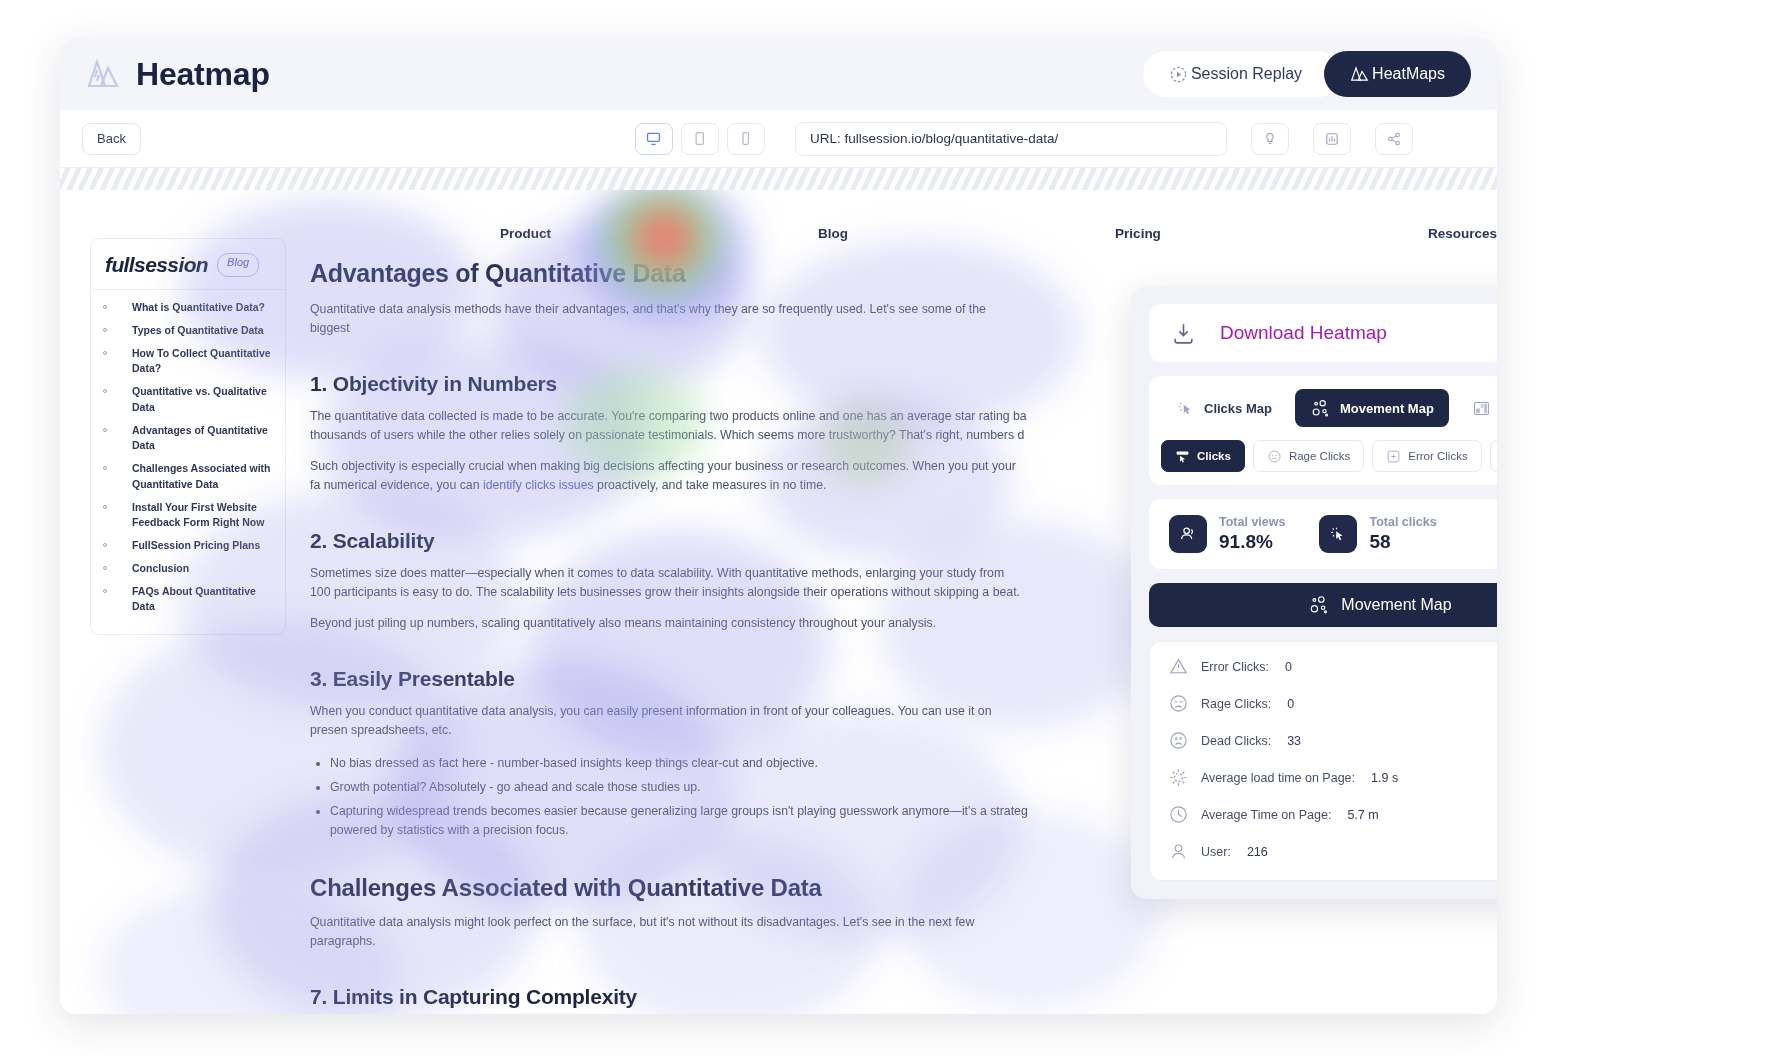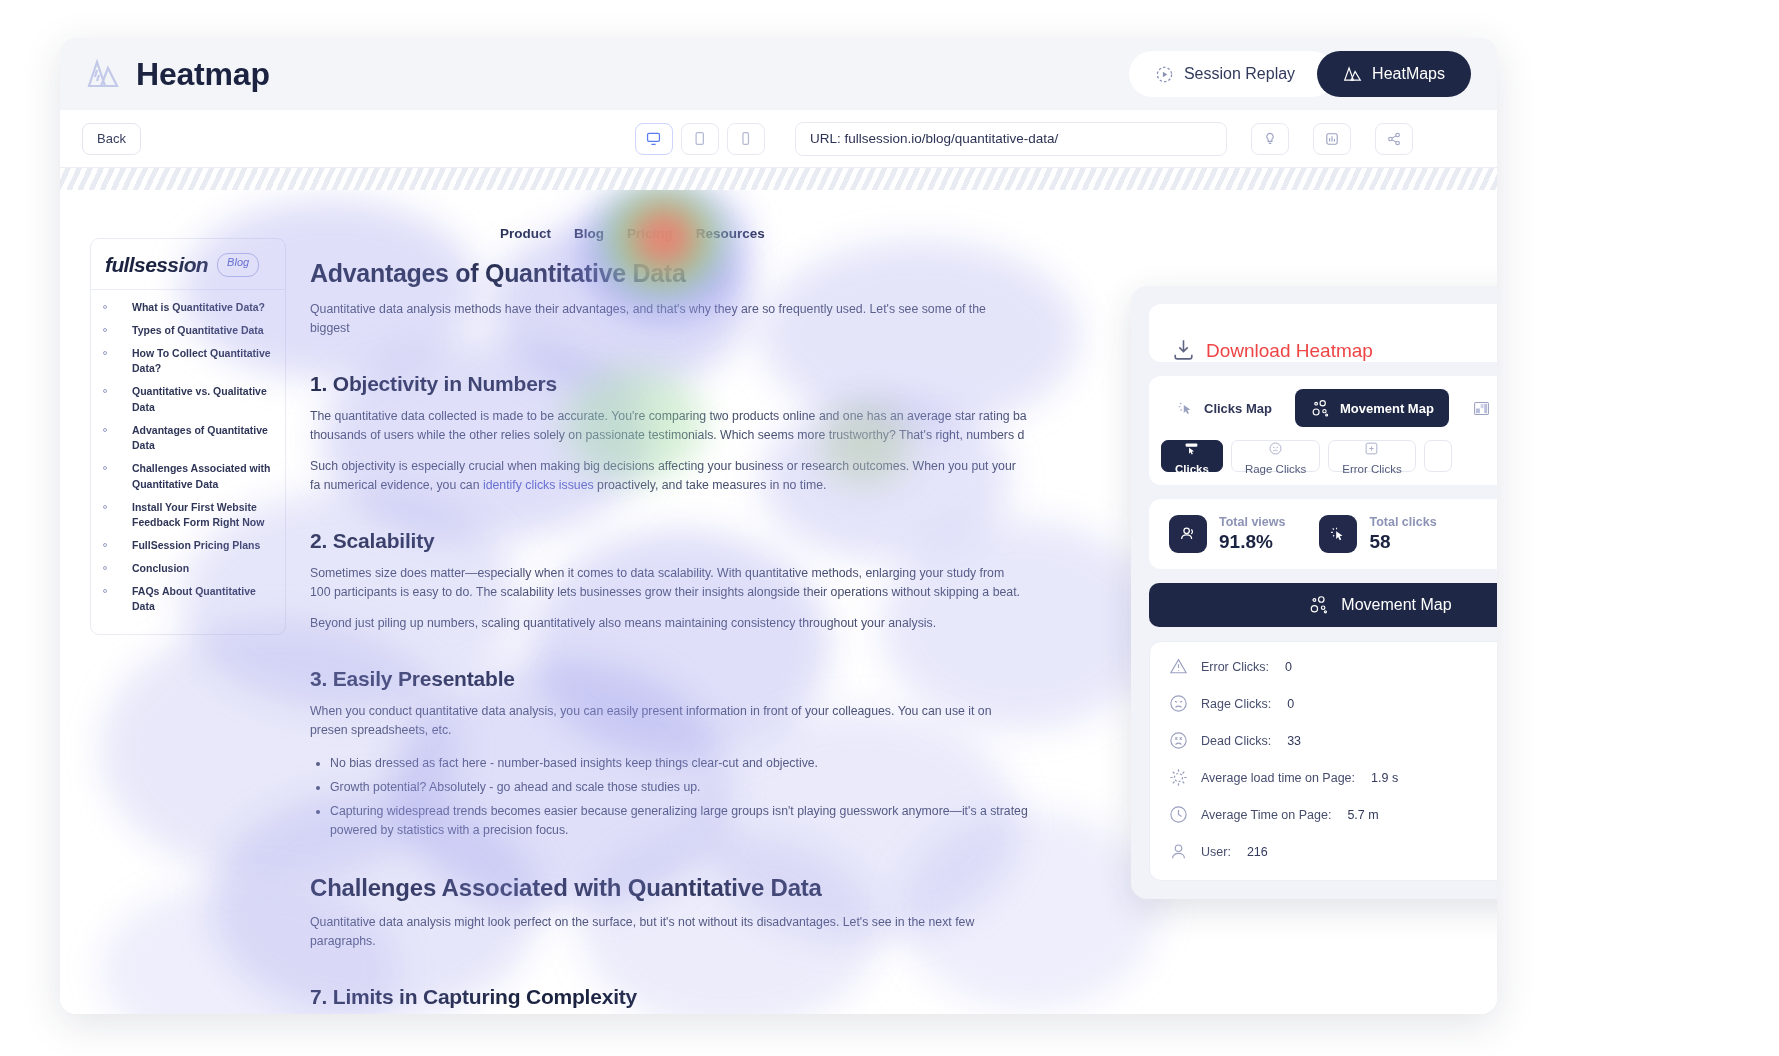--- a/index.html
+++ b/index.html
@@ -28,21 +28,21 @@
     display: flex; align-items: center;
     padding: 0 26px;
   }
   .logo-ico { width: 36px; height: 32px; margin-right: 14px; flex: none; }
   .hdr-title {
     font-size: 32px; font-weight: bold; color: #1b2340;
     letter-spacing: -.2px;
   }
   .hdr-right { margin-left: auto; display: flex; align-items: center; gap: 0; }
   .seg {
-    display: flex; align-items: center; gap: 10px;
+    display: flex; align-items: center; gap: 3px;
     height: 46px; padding: 0 26px;
     border-radius: 23px;
     font-size: 16px;
   }
   .seg.light { background: #ffffff; color: #323a5c; margin-right: -18px; padding-right: 40px;}
   .seg.dark  { background: #1e2745; color: #ffffff; position: relative; z-index: 2;}
 
   
   .toolbar {
     height: 58px; background: #ffffff;
@@ -122,21 +122,21 @@
   .toc-item {
     display: flex; gap: 25px; align-items: flex-start;
     font-size: 10.5px; font-weight: bold; color: #2f3557;
     line-height: 1.5; margin-bottom: 7px;
   }
   .toc-dot { width: 4px; height: 4px; border: 1px solid #9aa0c4; border-radius: 50%; margin-top: 5px; flex: none; }
 
   
   .content { position: absolute; left: 250px; top: 36px; right: 0; }
   .nav {
-    display: flex; gap: 23px; justify-content: flex-start;
+    display: flex; gap: 46px; justify-content: space-between;
     padding-left: 190px;
     font-size: 13.5px; font-weight: bold; color: #2b3257;
     margin-bottom: 18px;
   }
   h1.post { font-size: 25px; color: #1b2340; letter-spacing: -.3px; margin-bottom: 12px; }
   h2.post { font-size: 21px; color: #1b2340; margin: 34px 0 11px; letter-spacing: -.2px;}
   h2.big  { font-size: 24px; }
   p.post {
     font-size: 12.3px; color: #464d6d; line-height: 1.55;
     max-width: 718px; margin-bottom: 12px;
@@ -150,39 +150,39 @@
     position: absolute; right: -132px; top: 118px;
     width: 498px;
     background: #f2f3f9;
     border-radius: 16px;
     box-shadow: 0 10px 34px rgba(35,40,75,.14);
     padding: 18px;
     z-index: 9;
   }
   .card { background: #fff; border-radius: 12px; }
   .dl {
-    display: flex; align-items: flex-end; gap: 10px;
+    display: flex; align-items: center; gap: 24px;
     height: 58px; padding: 0 22px; margin-bottom: 14px;
-    font-size: 19px; color: #ef4444;
+    font-size: 19px; color: #a21caf;
   }
   .maps { padding: 13px 12px; margin-bottom: 0; border-radius: 12px 12px 0 0;}
   .maps-row { display: flex; align-items: center; gap: 8px; }
   .map-btn {
     display: flex; align-items: center; gap: 9px;
     height: 38px; padding: 0 15px; border-radius: 8px;
     font-size: 13px; font-weight: bold; color: #2f3557;
     background: #fff;
   }
   .map-btn.active { background: #1e2745; color: #fff; }
   .chips { display: flex; gap: 8px; padding: 0 12px 13px; background:#fff; border-radius: 0 0 12px 12px; margin-bottom: 14px;}
   .chip {
     display: flex; align-items: center; gap: 7px;
     height: 32px; padding: 0 13px; border-radius: 7px;
     border: 1px solid #e6e8f1; background: #fff;
-    font-size: 11.5px; color: #51597a; white-space: nowrap; flex-direction: column;
+    font-size: 11.5px; color: #51597a; white-space: nowrap;
   }
   .chip.active { background: #1e2745; color: #fff; border-color: #1e2745; font-weight: bold;}
   .stats { display: flex; gap: 34px; padding: 16px 20px; margin-bottom: 14px; }
   .stat { display: flex; align-items: center; gap: 12px; }
   .stat-sq {
     width: 38px; height: 38px; border-radius: 9px; background: #22294a;
     display: flex; align-items: center; justify-content: center; flex: none;
   }
   .stat-lbl { font-size: 12.5px; color: #8d93b4; font-weight: bold; margin-bottom: 2px;}
   .stat-val { font-size: 19px; font-weight: bold; color: #1b2340; }

